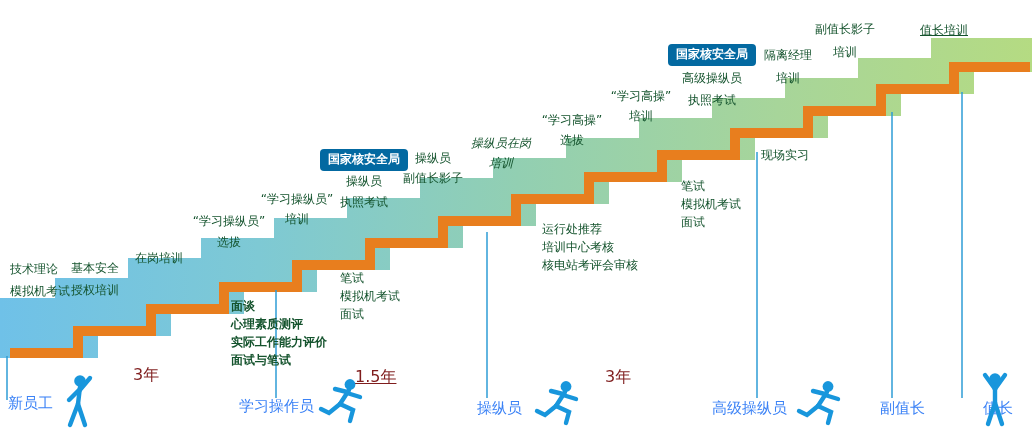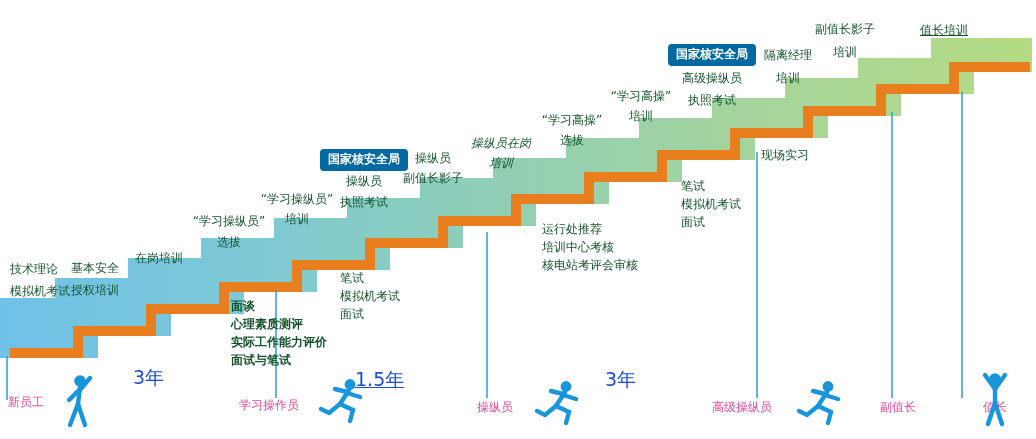--- a/index.html
+++ b/index.html
@@ -26,29 +26,29 @@
     color:#ffffff;
     font-size:12px;
     font-weight:bold;
     padding:2px 8px 3px 8px;
     border-radius:4px;
     white-space:nowrap;
     z-index:6;
   }
   .role-label{
     position:absolute;
-    font-size:12px;
-    color:#ec4899;
+    font-size:15px;
+    color:#3b82f6;
     white-space:nowrap;
     z-index:5;
   }
   .duration-label{
     position:absolute;
-    font-size:19px;
-    color:#1d4ed8;
+    font-size:16px;
+    color:#7f1d1d;
     white-space:nowrap;
     z-index:4;
   }
   .figure-icon{position:absolute;z-index:5;}
 </style>
 </head>
 <body>
 
 <div class="stage">
   <svg id="stair-svg" width="1036" height="439" viewBox="0 0 1036 439">

